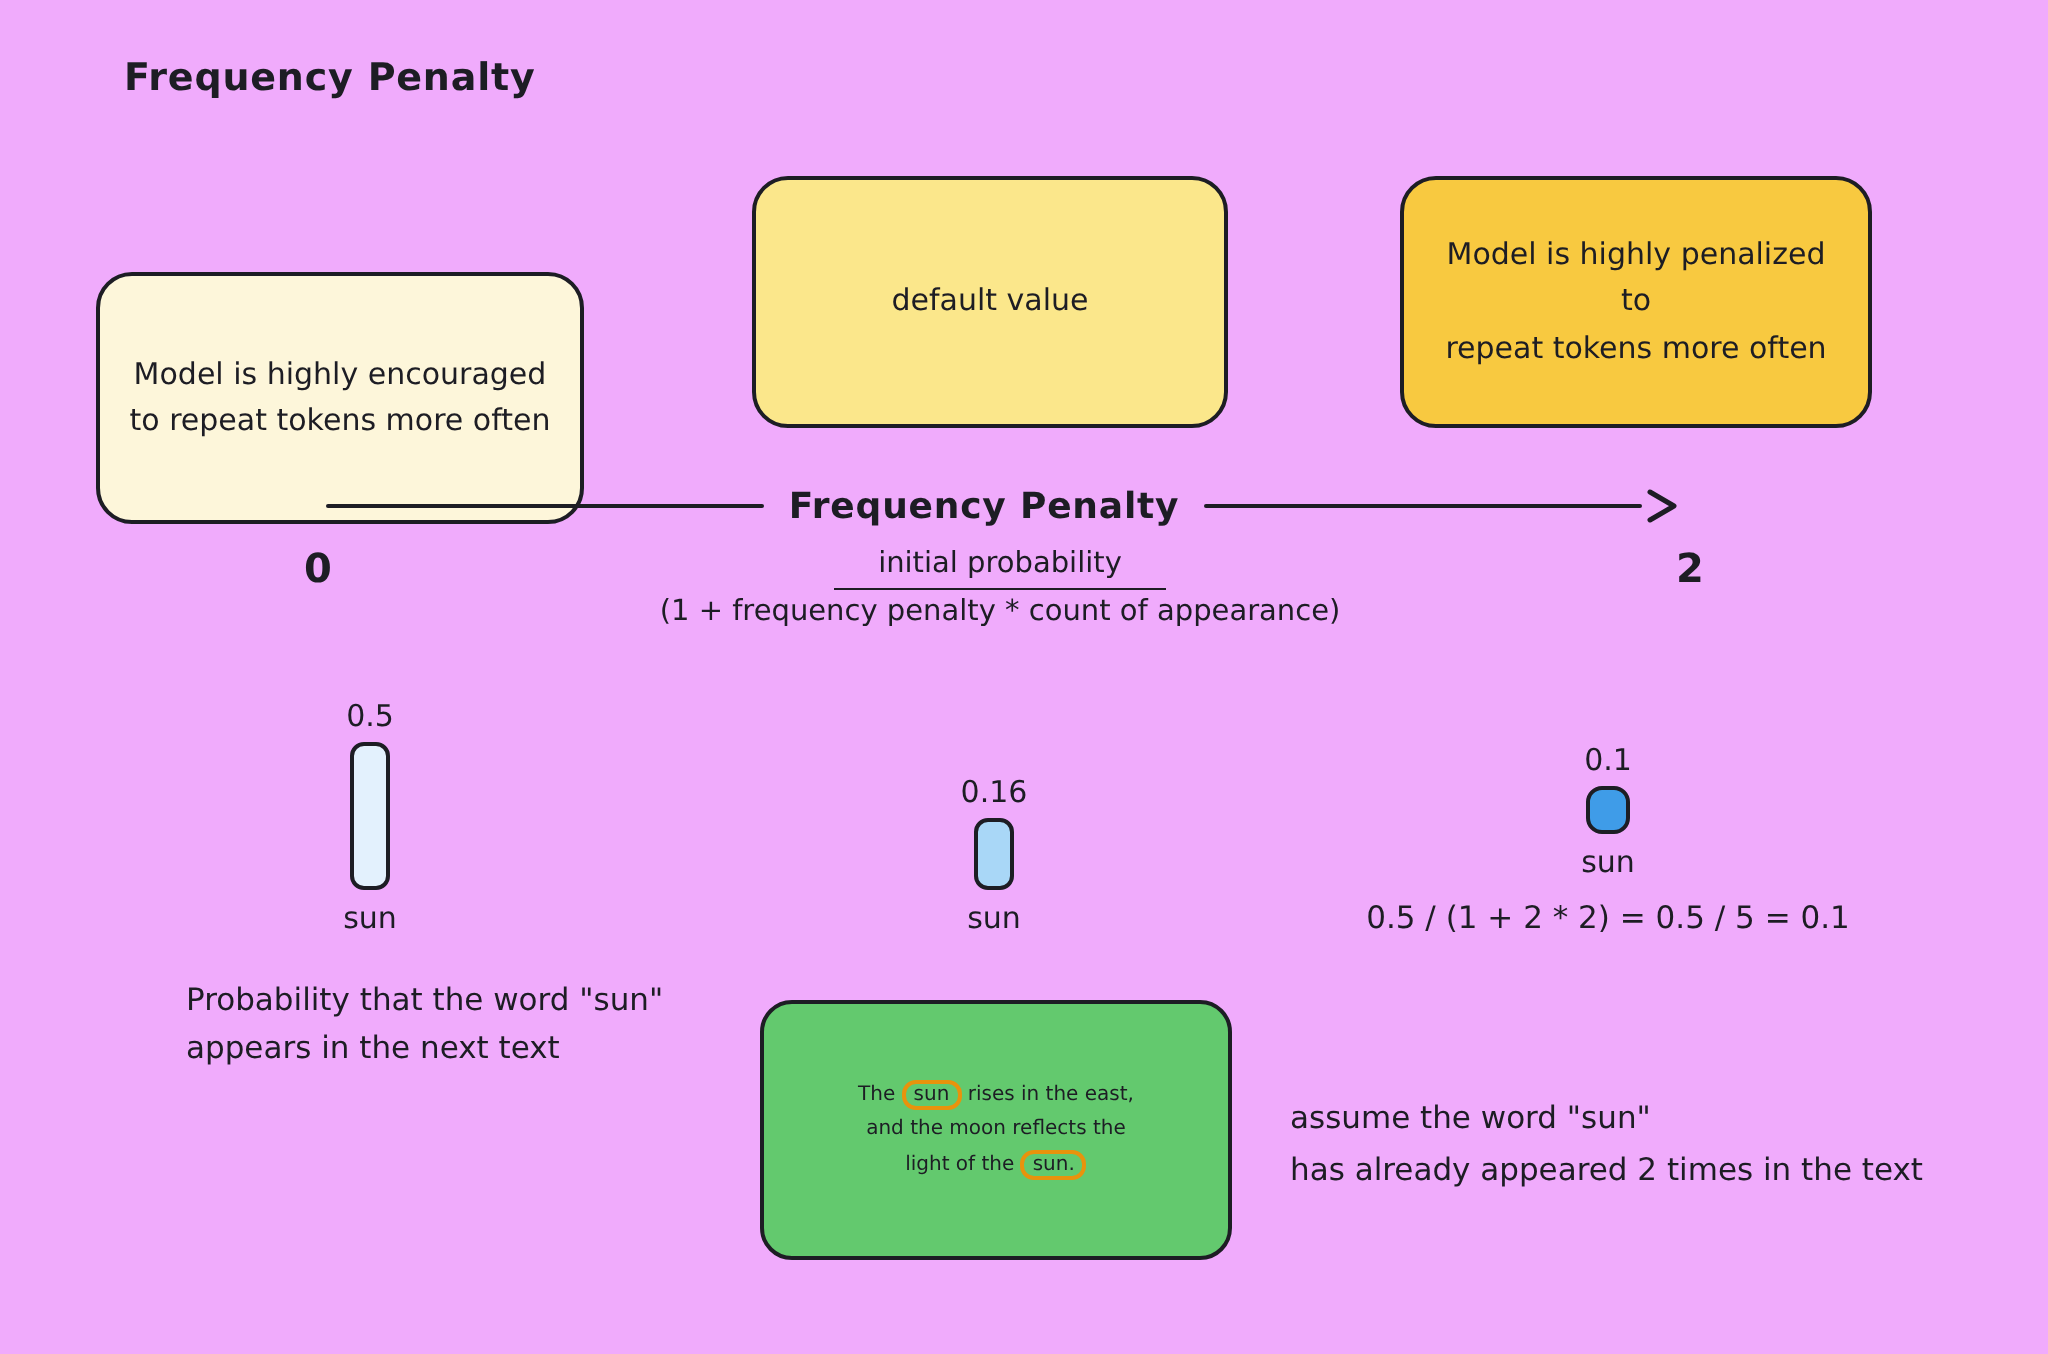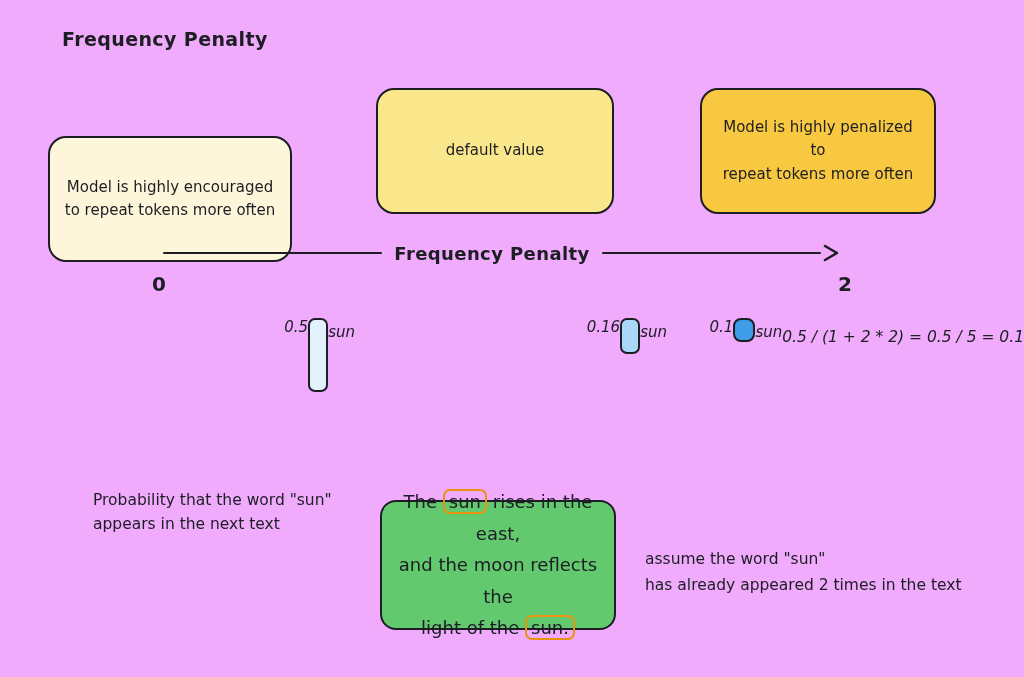--- a/index.html
+++ b/index.html
@@ -23,38 +23,38 @@
   .arrowhead { flex:0 0 auto; margin-left:-8px; display:block; }
 
   .axis-min { position:absolute; left:152px; top:272px; font-size:20px; font-weight:bold; }
   .axis-max { position:absolute; left:838px; top:272px; font-size:20px; font-weight:bold; }
 
   .fraction { position:absolute; left:308px; top:271px; width:384px; text-align:center; }
   .frac-num { display:inline-block; font-size:14.5px; padding:0 22px 4px; border-bottom:1.5px solid #1d1d24; }
   .frac-den { font-size:14.5px; margin-top:3px; white-space:nowrap; }
 
   .bar-group { position:absolute; top:318px; width:340px; height:150px;
-               display:flex; flex-direction:row; justify-content:flex-end;font-style:italic; }
-  .bg1 { left:15px; } .bg2 { left:327px; } .bg3 { left:684px; }
+               display:flex; flex-direction:column; align-items:center; justify-content:flex-end; }
+  .bg1 { left:15px; } .bg2 { left:327px; } .bg3 { left:634px; }
   .bar-value { font-size:15px; margin-bottom:4px; }
   .bar { border:2.5px solid #1d1d24; border-radius:7px; }
   .bar-1 { width:20px; height:74px; background:#e3f1fd; }
   .bar-2 { width:20px; height:36px; background:#a9d7f7; }
   .bar-3 { width:22px; height:24px; background:#3f9ce8; border-radius:8px; }
   .bar-word { font-size:15px; margin-top:5px; }
   .bar-eq { font-size:15.5px; margin-top:10px; white-space:nowrap; }
 
   .note { position:absolute; font-size:15.5px; line-height:1.55; white-space:pre-line; }
   .note-left  { left:93px;  top:488px; }
   .note-right { left:645px; top:546px; line-height:1.7; }
 
   .example-box { position:absolute; left:380px; top:500px; width:236px; height:130px;
                  background:#63c96e; border:2.5px solid #1d1d24; border-radius:16px;
                  display:flex; align-items:center; justify-content:center; text-align:center;
-                 font-size:18px; line-height:1.75; padding:0 10px; }
+                 font-size:10px; line-height:1.75; padding:0 10px; }
   .example-text { white-space:pre-line; }
   .hl { border:2px solid #e8930c; border-radius:7px; padding:0 4px; }
 </style>
 </head>
 <body>
 
 <div class="canvas">
 
   <div class="title">Frequency Penalty</div>
 
@@ -69,20 +69,24 @@
     <div class="axis-label">Frequency Penalty</div>
     <div class="axis-line"></div>
     <svg class="arrowhead" width="16" height="18" viewBox="0 0 16 18">
       <path d="M2 2 L14 9 L2 16" fill="none" stroke="#1d1d24" stroke-width="2.5" stroke-linecap="round" stroke-linejoin="round"></path>
     </svg>
   </div>
 
   <div class="axis-min">0</div>
   <div class="axis-max">2</div>
 
+  <div class="fraction">
+    <div class="frac-num">initial probability</div>
+    <div class="frac-den">(1 + frequency penalty * count of appearance)</div>
+  </div>
 
   <div class="bar-group bg1">
     <div class="bar-value">0.5</div>
     <div class="bar bar-1"></div>
     <div class="bar-word">sun</div>
   </div>
 
   <div class="bar-group bg2">
     <div class="bar-value">0.16</div>
     <div class="bar bar-2"></div>

